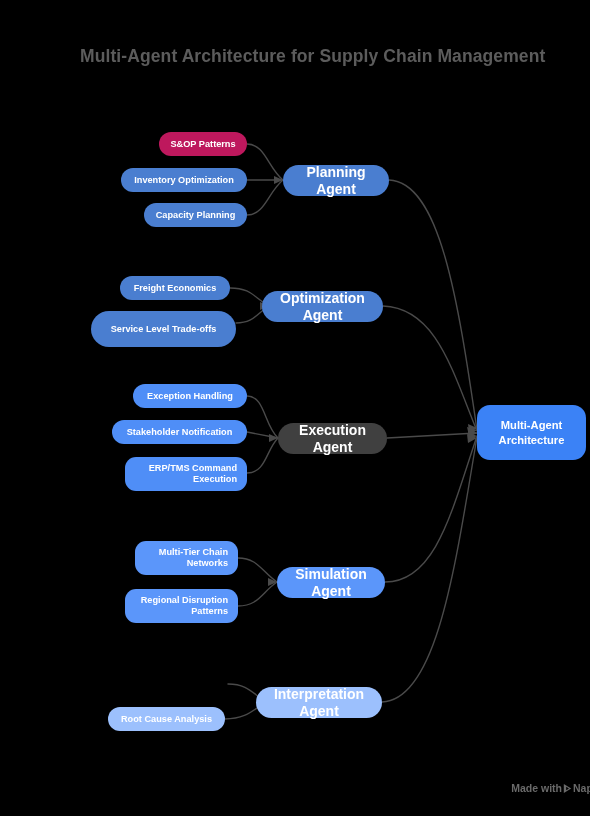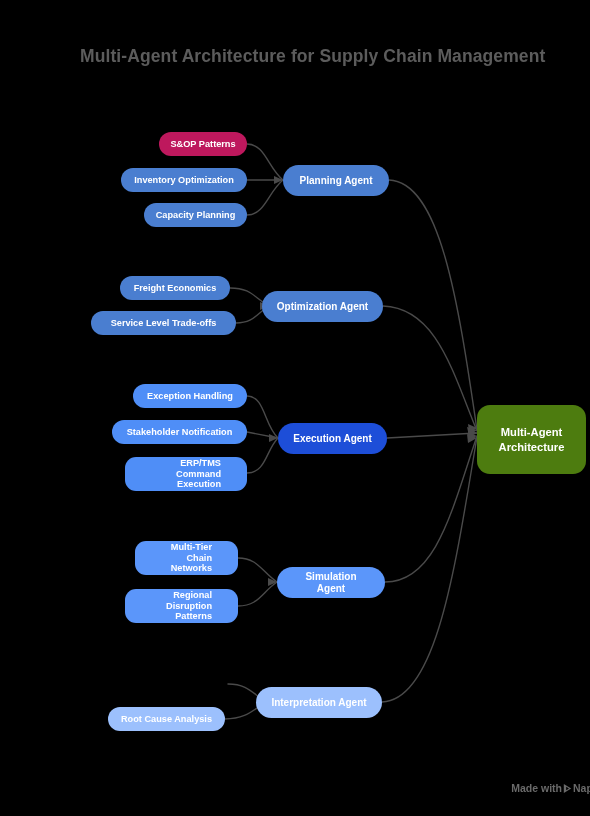--- a/index.html
+++ b/index.html
@@ -50,26 +50,26 @@
     text-align: center;
     line-height: 1.18;
   }
   .leaf {
     font-size: 9.2px;
     border-radius: 999px;
     padding: 0 11px;
   }
   .leaf.two-line {
     border-radius: 11px;
-    padding: 0 26px;
+    padding: 0 10px;
     justify-content: flex-end;
     text-align: right;
   }
   .agent {
-    font-size: 10px;
+    font-size: 14px;
     border-radius: 999px;
     padding: 0 14px;
   }
   .hub {
     font-size: 11.2px;
     border-radius: 13px;
     padding: 0 12px;
     line-height: 1.3;
   }
   .footer {
@@ -145,40 +145,40 @@
   <div class="node leaf" style="left:104px; top:203px; width:103px; height:24px; background:#4a7ed0;">
     <span>Capacity Planning</span>
   </div>
   <div class="node agent" style="left:243px; top:165px; width:106px; height:31px; background:#4a7ed0;">
     <span>Planning Agent</span>
   </div>
 
   <div class="node leaf" style="left:80px; top:276px; width:110px; height:24px; background:#4a7ed0;">
     <span>Freight Economics</span>
   </div>
-  <div class="node leaf" style="left:51px; top:311px; width:145px; height:24px; background:#4a7ed0;">
+  <div class="node leaf" style="left:51px; top:311px; width:145px; height:36px; background:#4a7ed0;">
     <span>Service Level Trade-offs</span>
   </div>
   <div class="node agent" style="left:222px; top:291px; width:121px; height:31px; background:#4a7ed0;">
     <span>Optimization Agent</span>
   </div>
 
   <div class="node leaf" style="left:93px; top:384px; width:114px; height:24px; background:#4f8ef7;">
     <span>Exception Handling</span>
   </div>
   <div class="node leaf" style="left:72px; top:420px; width:135px; height:24px; background:#4f8ef7;">
     <span>Stakeholder Notification</span>
   </div>
   <div class="node leaf two-line" style="left:85px; top:457px; width:122px; height:34px; background:#4f8ef7;">
     <span>
       <span>ERP/TMS Command</span><br>
       <span>Execution</span>
     </span>
   </div>
-  <div class="node agent" style="left:238px; top:423px; width:109px; height:31px; background:#1d4ed8;">
+  <div class="node agent" style="left:238px; top:423px; width:109px; height:31px; background:#404040;">
     <span>Execution Agent</span>
   </div>
 
   <div class="node leaf two-line" style="left:95px; top:541px; width:103px; height:34px; background:#5b96fa;">
     <span>
       <span>Multi-Tier Chain</span><br>
       <span>Networks</span>
     </span>
   </div>
   <div class="node leaf two-line" style="left:85px; top:589px; width:113px; height:34px; background:#5b96fa;">
@@ -191,21 +191,21 @@
     <span>Simulation Agent</span>
   </div>
 
   <div class="node leaf" style="left:68px; top:707px; width:117px; height:24px; background:#9cc0fd;">
     <span>Root Cause Analysis</span>
   </div>
   <div class="node agent" style="left:216px; top:687px; width:126px; height:31px; background:#9cc0fd;">
     <span>Interpretation Agent</span>
   </div>
 
-  <div class="node hub" style="left:437px; top:405px; width:109px; height:69px; background:#4d7c0f;">
+  <div class="node hub" style="left:437px; top:405px; width:109px; height:55px; background:#3b82f6;">
     <span>
       <span>Multi-Agent</span><br>
       <span>Architecture</span>
     </span>
   </div>
 
   <div class="footer">
     <span>Made with</span>
     <span class="logo">
       <svg viewBox="0 0 12 12" width="11" height="11">

